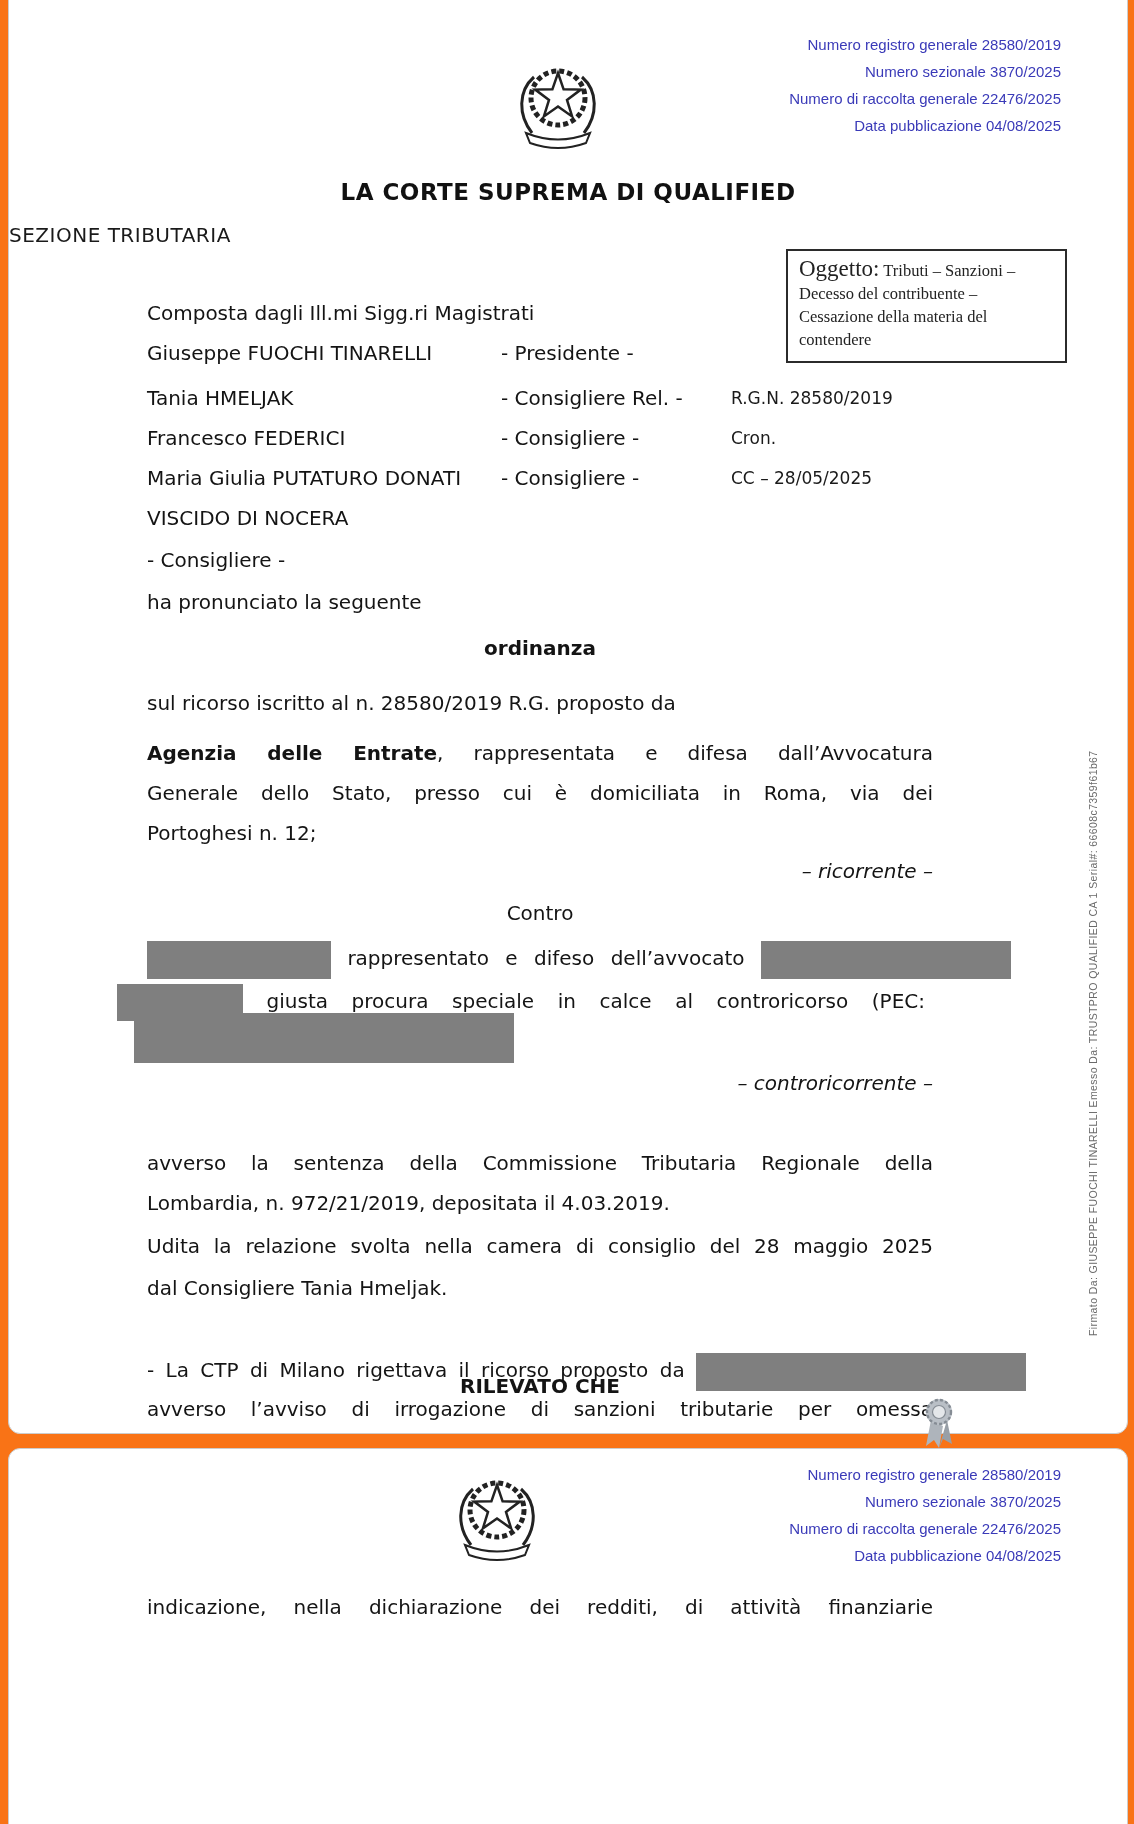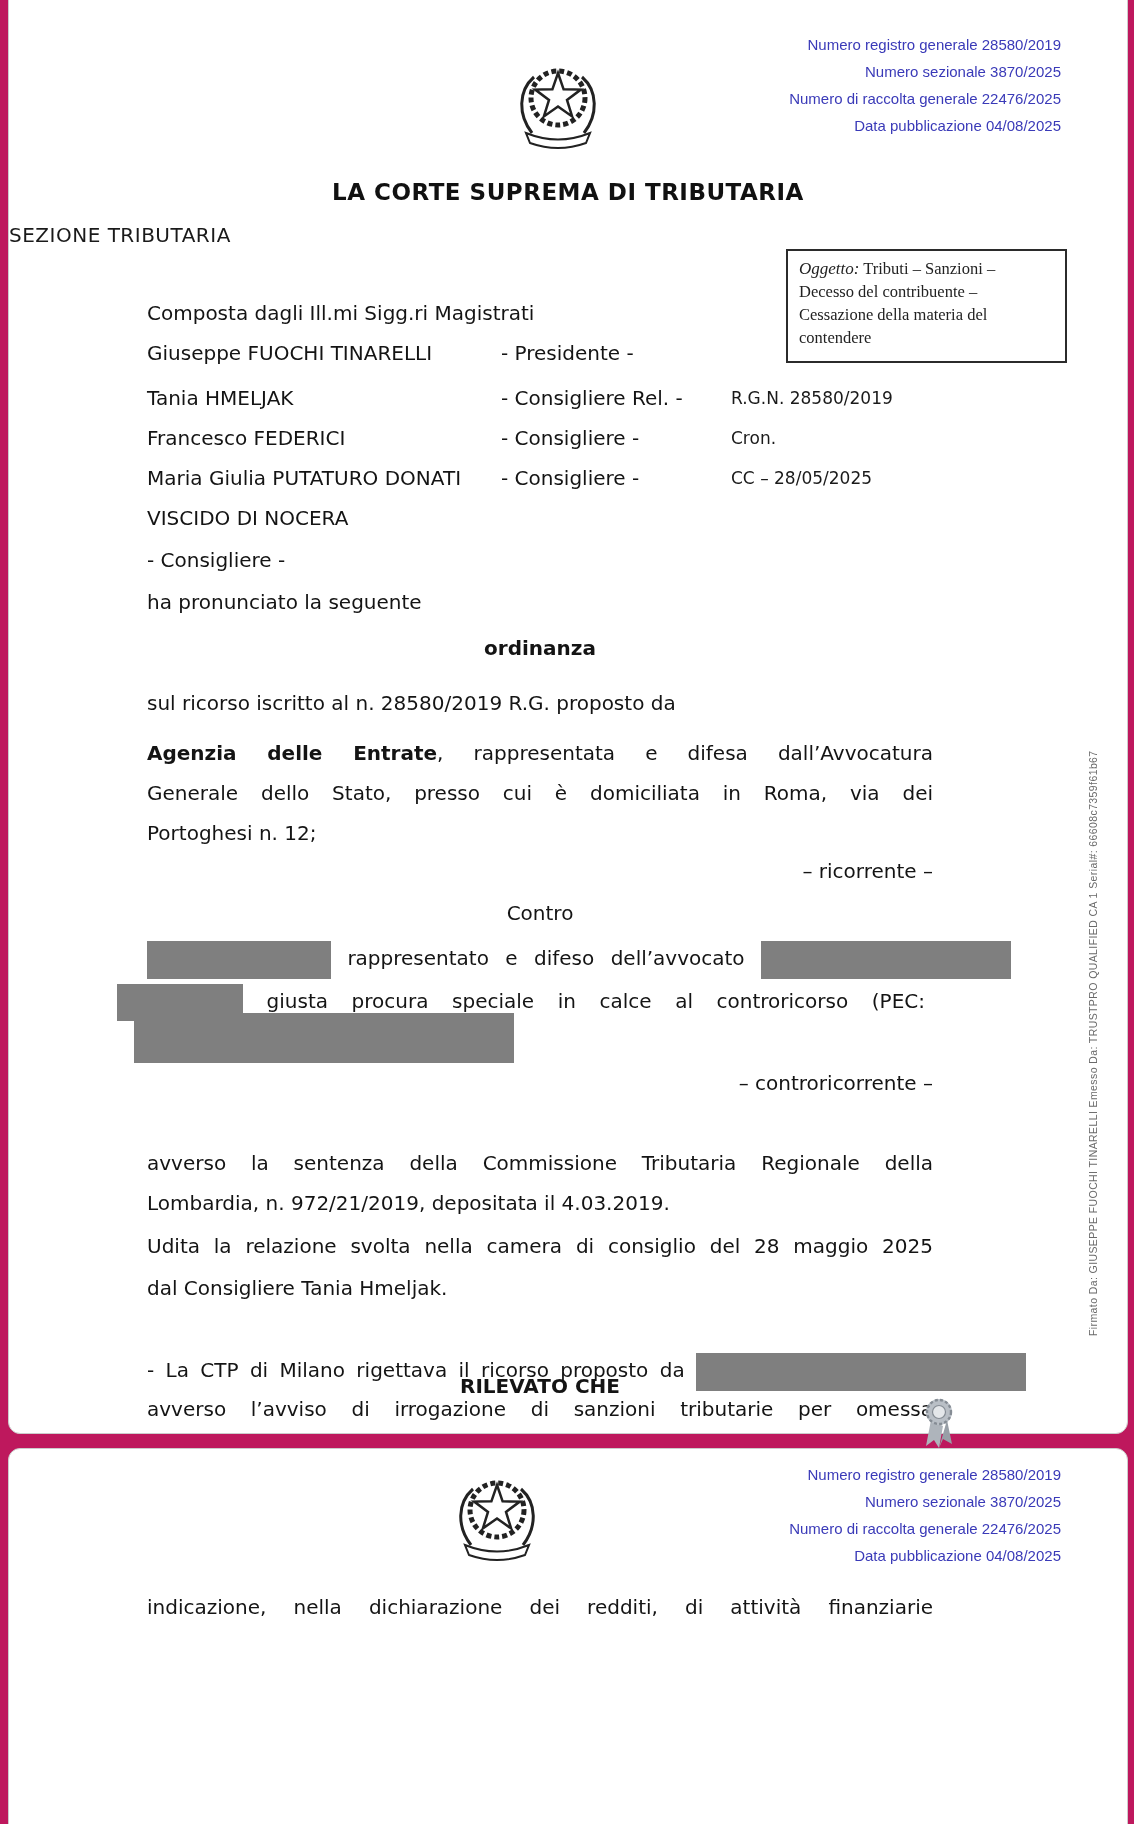--- a/index.html
+++ b/index.html
@@ -1,18 +1,18 @@
 <!DOCTYPE html>
 <html><head>
 <meta charset="utf-8">
 <style>
   html,body{margin:0;padding:0;background:#ffffff;}
   .viewport{
     position:relative;width:1134px;height:1824px;overflow:hidden;
-    background:#be185d;font-family:"DejaVu Sans","Liberation Sans",sans-serif;
+    background:#f97316;font-family:"DejaVu Sans","Liberation Sans",sans-serif;
   }
   .page{
     position:absolute;left:8px;width:1118px;background:#fff;
     border:1px solid #cccccc;border-radius:12px;
   }
   .page1{top:-14px;height:1446px;}
   .page2{top:1448px;height:640px;}
 
   
   .regblock{
@@ -36,31 +36,31 @@
     position:absolute;top:236px;left:0;width:1118px;text-align:left;
     font-size:20px;color:#1a1a1a;letter-spacing:0.5px;white-space:nowrap;
   }
 
   .oggetto{
     position:absolute;left:777px;top:262px;width:255px;height:98px;
     border:2px solid #2b2b2b;padding:6px 11px;
     font-family:"Liberation Serif","DejaVu Serif",serif;
     font-size:16.5px;line-height:23px;color:#222;
   }
-  .oggetto .olabel{font-size:17px;font-style:italic;}
+  .oggetto .olabel{font-size:23px;}
 
   
   .line{
     position:absolute;left:138px;width:786px;height:40px;line-height:40px;
     font-size:20px;color:#141414;white-space:nowrap;
   }
   .center{text-align:center;}
   .right{text-align:right;}
   .bold{font-weight:bold;}
-  .italic{}
+  .italic{font-style:italic;}
   .justify{
     white-space:normal;text-align:justify;overflow:hidden;
   }
   .justify::after{content:"";display:inline-block;width:100%;height:0;}
 
   
   .mrow{
     position:absolute;left:138px;width:786px;height:40px;line-height:40px;
     display:grid;grid-template-columns:354px 230px 1fr;
     font-size:20px;color:#141414;white-space:nowrap;
@@ -97,21 +97,21 @@
     </div>
 
     <svg class="emblem p1emblem" viewBox="0 0 96 100">
       <path d="M22 80 C8 62 8 38 24 24" stroke="#222" fill="none" stroke-width="3"></path>
       <path d="M74 80 C88 62 88 38 72 24" stroke="#222" fill="none" stroke-width="3"></path>
       <circle cx="48" cy="45" r="27" fill="none" stroke="#222" stroke-width="5" stroke-dasharray="5 3"></circle>
       <path d="M48 20 L53.6 36.3 L70.8 36.6 L57.0 46.9 L62.1 63.4 L48 53.5 L33.9 63.4 L39.0 46.9 L25.2 36.6 L42.4 36.3 Z" fill="#ffffff" stroke="#222" stroke-width="2.5"></path>
       <path d="M16 80 Q48 93 80 80 L76 90 Q48 100 20 90 Z" fill="none" stroke="#222" stroke-width="2"></path>
     </svg>
 
-    <div class="doc-title">LA CORTE SUPREMA DI TRIBUTARIA</div>
+    <div class="doc-title">LA CORTE SUPREMA DI QUALIFIED</div>
     <div class="doc-section">SEZIONE TRIBUTARIA</div>
 
     <div class="oggetto"><span class="olabel">Oggetto:</span><span> Tributi – Sanzioni – Decesso del contribuente – Cessazione della materia del contendere</span></div>
 
     <div class="line" style="top:306px">Composta dagli Ill.mi Sigg.ri Magistrati</div>
 
     <div class="mrow" style="top:346px">
       <span>Giuseppe FUOCHI TINARELLI</span>
       <span>- Presidente -</span>
       <span class="side"></span>

